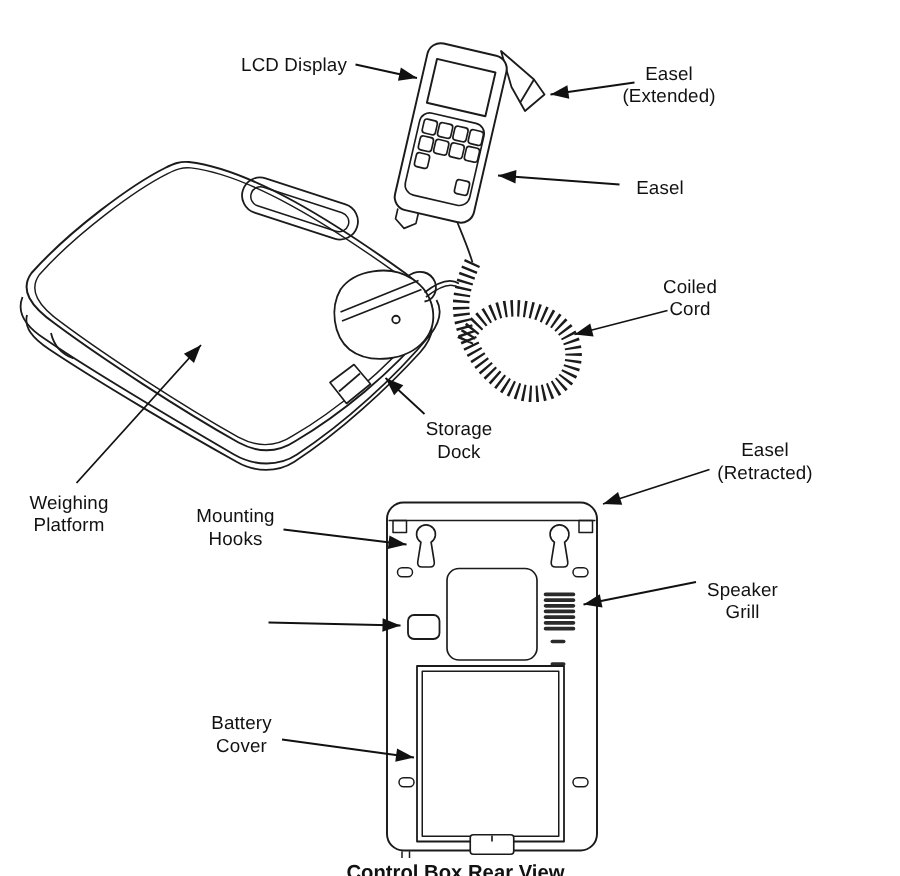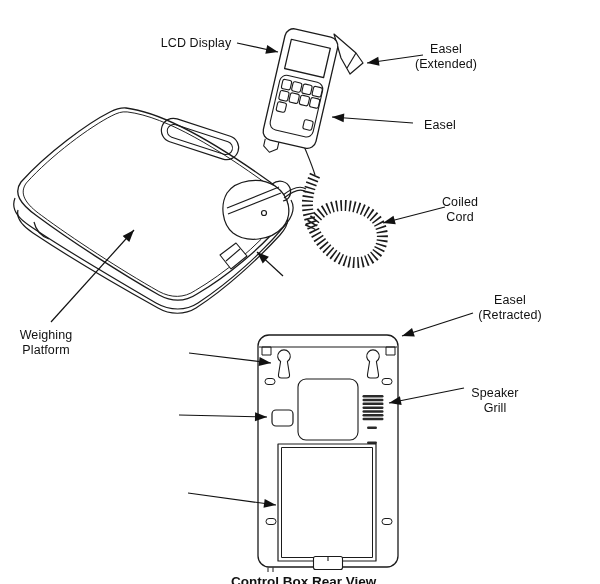--- a/index.html
+++ b/index.html
@@ -146,23 +146,29 @@
       <path marker-end="url(#ah)" d="M464,372 L389,387"></path>
       <path marker-end="url(#ah)" d="M179,399 L267,401"></path>
       <path marker-end="url(#ah)" d="M188,477 L276,489"></path>
     </g>
   </svg>
 
   <div class="lbl" style="left:146px;top:20px;width:100px">LCD Display</div>
   <div class="lbl" style="left:386px;top:26px;width:120px">Easel
 (Extended)</div>
   <div class="lbl" style="left:390px;top:102px;width:100px">Easel</div>
-  <div class="lbl" style="left:410px;top:179px;width:100px">Coiled
+  <div class="lbl" style="left:410px;top:168px;width:100px">Coiled
 Cord</div>
+  <div class="lbl" style="left:256px;top:263px;width:100px">Storage
+Dock</div>
   <div class="lbl" style="left:-4px;top:312px;width:100px">Weighing
 Platform</div>
   <div class="lbl" style="left:450px;top:277px;width:120px">Easel
 (Retracted)</div>
+  <div class="lbl" style="left:107px;top:321px;width:100px">Mounting
+Hooks</div>
   <div class="lbl" style="left:445px;top:370px;width:100px">Speaker
 Grill</div>
+  <div class="lbl" style="left:111px;top:459px;width:100px">Battery
+Cover</div>
 
   <div class="diagram-title" style="left:231px;top:558px;width:200px">Control Box Rear View</div>
 </div>
 
 </body></html>

